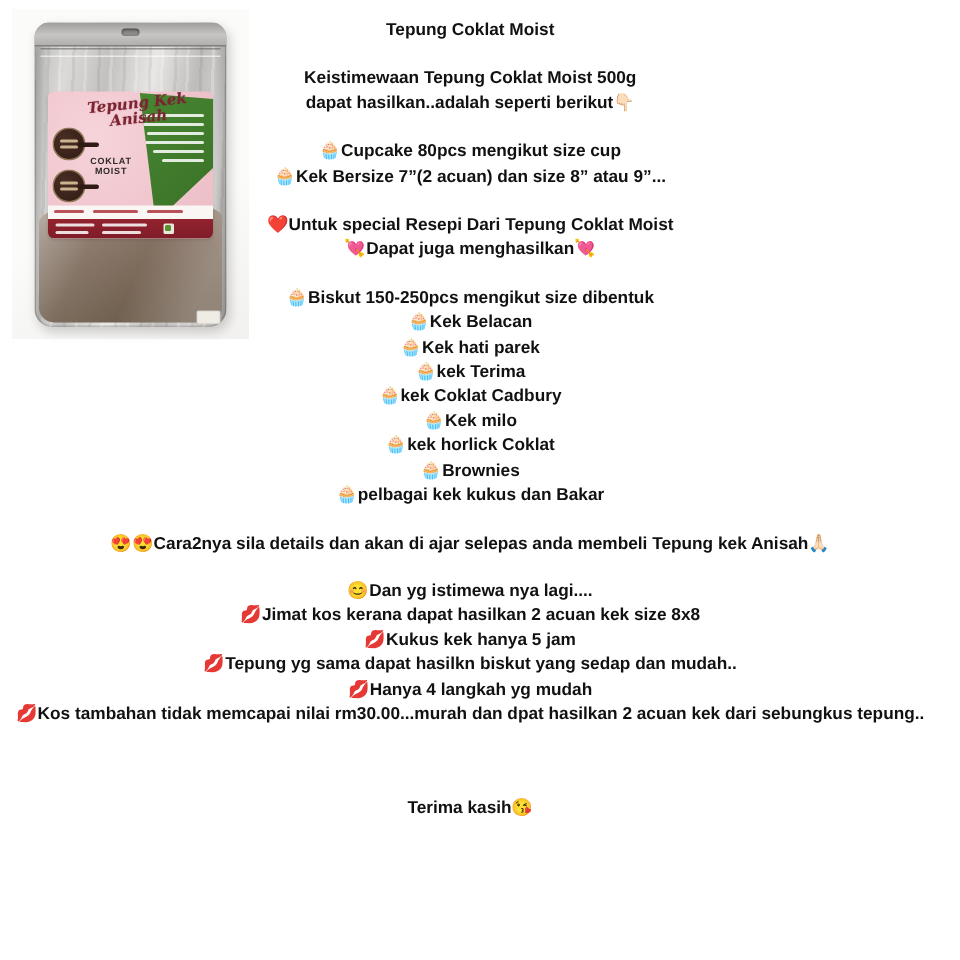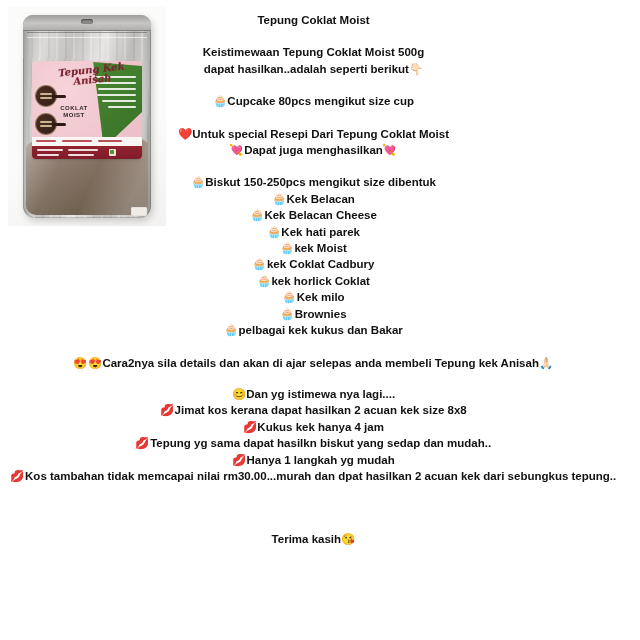--- a/index.html
+++ b/index.html
@@ -153,41 +153,41 @@
     </div>
   </div>
 
   <div class="txtcol">
     <div class="ln">Tepung Coklat Moist</div>
     <div class="sp16"></div>
     <div class="ln">Keistimewaan Tepung Coklat Moist 500g</div>
     <div class="ln">dapat hasilkan..adalah seperti berikut👇🏻</div>
     <div class="sp16"></div>
     <div class="ln">🧁Cupcake 80pcs mengikut size cup</div>
+    <div class="ln">🧁Kek Bersize 7”(2 acuan) dan size 8” atau 9”...</div>
     <div class="sp16"></div>
     <div class="ln">❤️Untuk special Resepi Dari Tepung Coklat Moist</div>
     <div class="ln">💘Dapat juga menghasilkan💘</div>
     <div class="sp16"></div>
     <div class="ln">🧁Biskut 150-250pcs mengikut size dibentuk</div>
     <div class="ln">🧁Kek Belacan</div>
-    <div class="ln">🧁Kek Belacan Cheese</div>
     <div class="ln">🧁Kek hati parek</div>
-    <div class="ln">🧁kek Moist</div>
+    <div class="ln">🧁kek Terima</div>
     <div class="ln">🧁kek Coklat Cadbury</div>
+    <div class="ln">🧁Kek milo</div>
     <div class="ln">🧁kek horlick Coklat</div>
-    <div class="ln">🧁Kek milo</div>
     <div class="ln">🧁Brownies</div>
     <div class="ln">🧁pelbagai kek kukus dan Bakar</div>
     <div class="sp16"></div>
     <div class="ln">😍😍Cara2nya sila details dan akan di ajar selepas anda membeli Tepung kek Anisah🙏🏻</div>
     <div class="sp15"></div>
     <div class="ln">😊Dan yg istimewa nya lagi....</div>
     <div class="ln">💋Jimat kos kerana dapat hasilkan 2 acuan kek size 8x8</div>
-    <div class="ln">💋Kukus kek hanya 4 jam</div>
+    <div class="ln">💋Kukus kek hanya 5 jam</div>
     <div class="ln">💋Tepung yg sama dapat hasilkn biskut yang sedap dan mudah..</div>
-    <div class="ln">💋Hanya 1 langkah yg mudah</div>
+    <div class="ln">💋Hanya 4 langkah yg mudah</div>
     <div class="ln">💋Kos tambahan tidak memcapai nilai rm30.00...murah dan dpat hasilkan 2 acuan kek dari sebungkus tepung..</div>
     <div class="sp30"></div>
     <div class="sp17"></div>
     <div class="ln">Terima kasih😘</div>
   </div>
 
 </div>
 
 </body></html>

